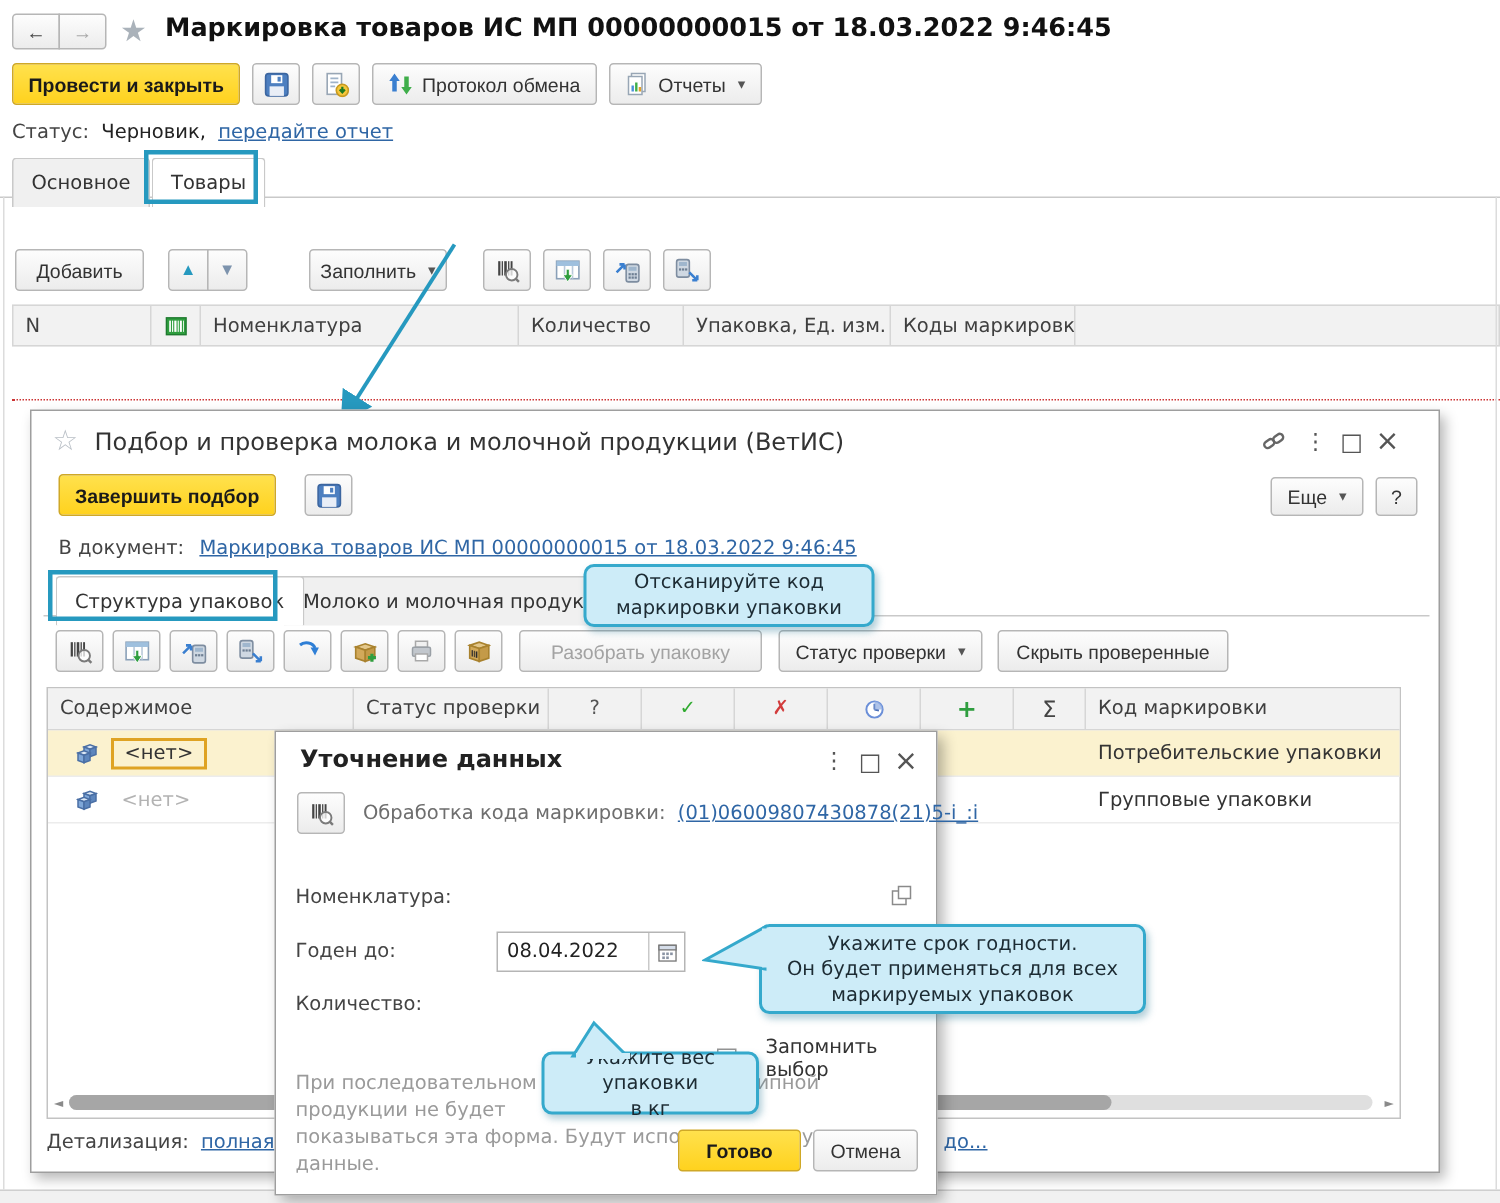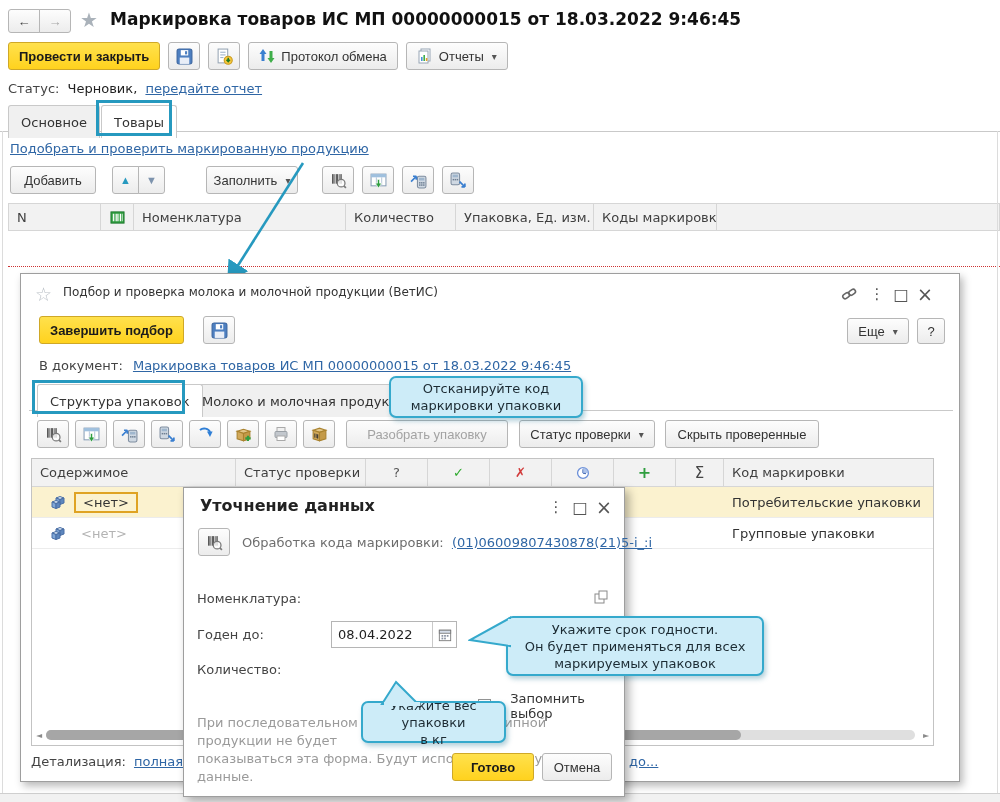--- a/index.html
+++ b/index.html
@@ -118,21 +118,20 @@
   <div class="abs tabline" style="left:0;top:104px;width:1000px;height:28px;">
     <div class="tab abs" style="left:8px;top:1px;">
         <span>Основное</span>
       </div>
     <div class="tab tab-active abs" style="left:101px;top:1px;height:28px;">
         <span>Товары</span>
       </div>
   </div>
   <div class="abs annot-box" style="left:96px;top:100px;width:76px;height:36px;z-index:6;"></div>
 
-  <div class="abs" style="left:10px;top:141px;"><span class="link">Подобрать и проверить маркированную продукцию</span></div>
 
   <div class="abs" style="left:10px;top:166px;height:28px;">
     <button class="btn abs" style="left:0;top:0;width:86px;">
         <span>Добавить</span>
       </button>
     <button class="btn abs" style="left:102px;top:0;width:27px;padding:0;border-radius:3px 0 0 3px;color:#2699bf;font-size:11px;">
         <span>▲</span>
       </button>
     <button class="btn abs" style="left:128px;top:0;width:27px;padding:0;border-radius:0 3px 3px 0;color:#7d93ad;font-size:11px;">
         <span>▼</span>
@@ -233,21 +232,21 @@
         <marker id="ah" markerWidth="9" markerHeight="9" refX="6" refY="4.5" orient="auto">
           <path d="M0,0 L8,4.5 L0,9 z" fill="#2699bf"></path>
         </marker>
       </defs>
     <line x1="303" y1="163" x2="230" y2="278" stroke="#2699bf" stroke-width="2.6" marker-end="url(#ah)"></line>
   </svg>
 
   <div class="abs" style="left:20px;top:273px;width:940px;height:509px;background:#fff;border:1px solid #9e9e9e;box-shadow:3px 4px 8px rgba(0,0,0,.28);z-index:10;">
 
     <div class="abs" style="left:14px;top:9px;font-size:19px;color:#b9bfc6;">☆</div>
-    <div class="abs" style="left:42px;top:11px;font-size:12px;color:#333;">Подбор и проверка молока и молочной продукции (ВетИС)</div>
+    <div class="abs" style="left:42px;top:11px;font-size:16px;color:#333;">Подбор и проверка молока и молочной продукции (ВетИС)</div>
 
     <div class="abs" style="left:820px;top:9px;display:flex;align-items:center;">
       <span class="winctl">
           <svg width="16" height="16" viewBox="0 0 16 16">
             <g fill="none" stroke="#666" stroke-width="1.6">
               <rect x="1.5" y="7.5" width="7" height="4.5" rx="2.2" transform="rotate(-35 5 9.5)"></rect>
               <rect x="7.5" y="4" width="7" height="4.5" rx="2.2" transform="rotate(-35 11 6)"></rect>
             </g>
           </svg>
         </span>

